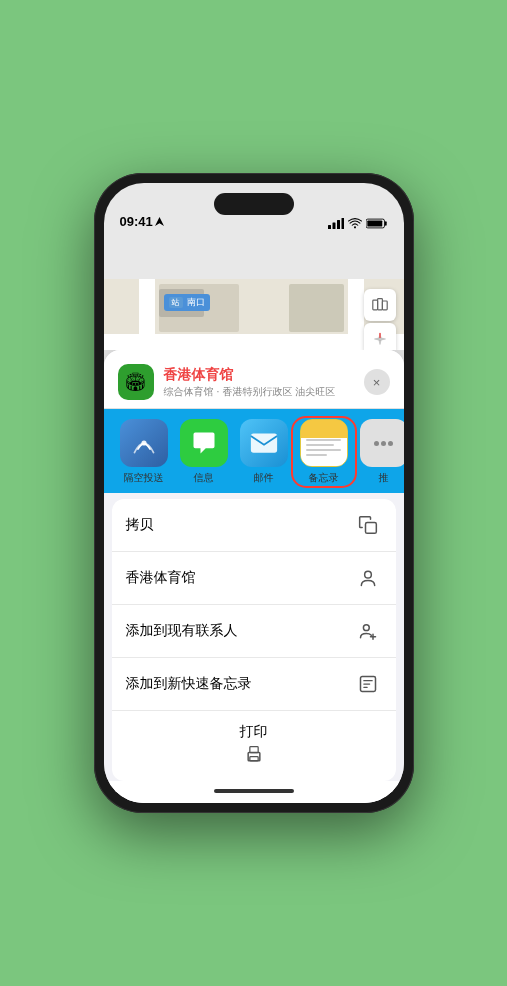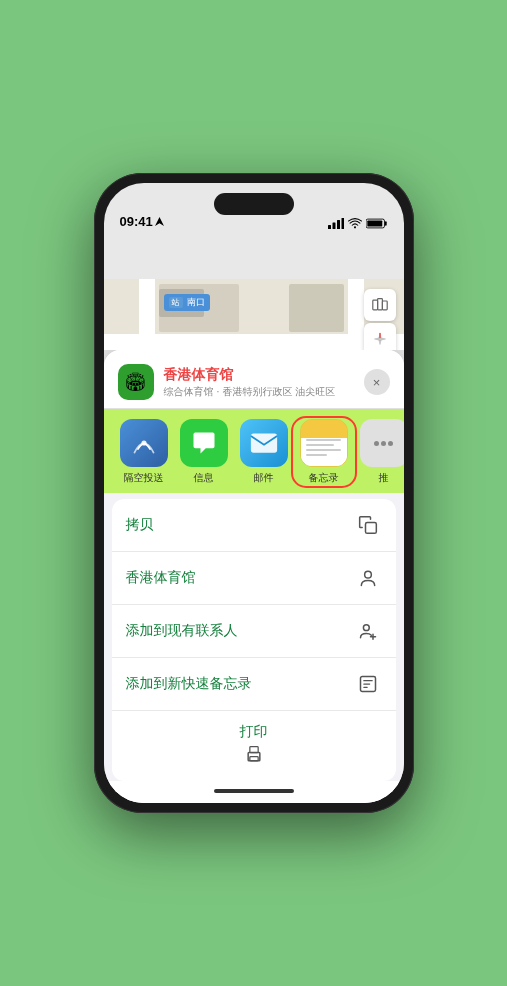--- a/index.html
+++ b/index.html
@@ -214,21 +214,21 @@
       align-items: center;
       justify-content: center;
       font-size: 13px;
       color: #666;
       cursor: pointer;
     }
     .apps-row {
       display: flex;
       padding: 10px 10px 8px;
       gap: 0;
-      background: #bef264;
+      background: #0ea5e9;
       border-top: 0.5px solid #e0e0e0;
       overflow-x: auto;
     }
     .app-item {
       display: flex;
       flex-direction: column;
       align-items: center;
       gap: 4px;
       min-width: 60px;
     }
@@ -272,21 +272,21 @@
       align-items: center;
       justify-content: space-between;
       padding: 12px 14px;
       border-bottom: 0.5px solid #e8e8e8;
     }
     .action-item:last-child {
       border-bottom: none;
     }
     .action-text {
       font-size: 14px;
-      color: #15803d;
+      color: #000000;
     }
     .action-icon {
       width: 28px;
       height: 28px;
       display: flex;
       align-items: center;
       justify-content: center;
       color: #555;
     }
     

